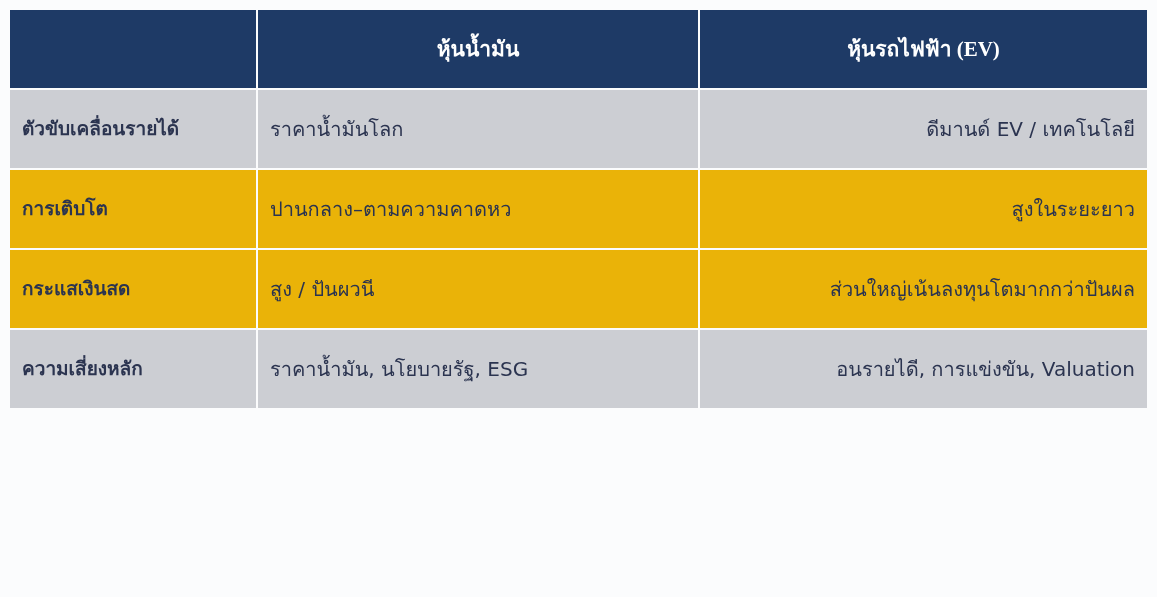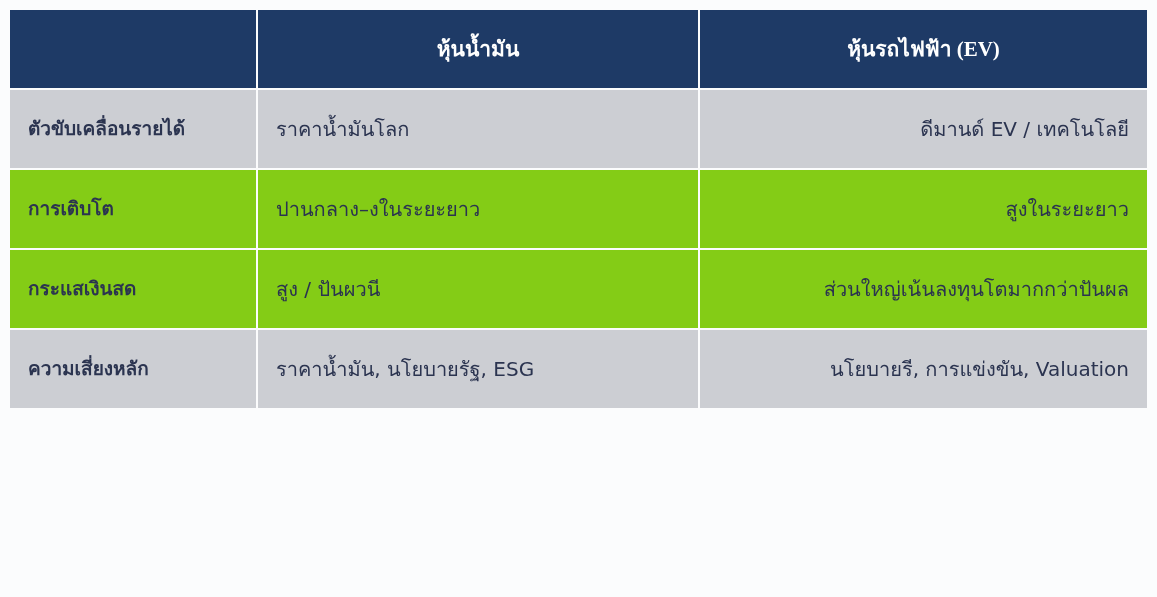--- a/index.html
+++ b/index.html
@@ -44,36 +44,36 @@
     vertical-align: middle;
     border-right: 2px solid #fbfcfd;
     box-sizing: border-box;
     line-height: 1.35;
   }
   thead th:last-child { border-right: none; font-family: Liberation Serif, serif; }
   thead th.th-attribute { }
 
   tbody td {
     height: 80px;
-    padding: 0 18px;
+    padding: 0 12px;
     font-size: 20px;
     color: #2b3450;
     vertical-align: middle;
     text-align: left;
     border-right: 2px solid #fbfcfd;
     border-top: 2px solid #fbfcfd;
     box-sizing: border-box;
     line-height: 1.35;
     white-space: nowrap;
     overflow: hidden;
   }
   tbody td:last-child { border-right: none; text-align: right; }
 
   tbody tr.row-shade-dark  td { background: #ccced3; }
-  tbody tr.row-shade-light td { background: #84cc16; }
+  tbody tr.row-shade-light td { background: #eab308; }
 
   tbody td.cell-attribute {
     font-weight: bold;
     font-size: 19px;
   }
   tbody td.cell-value {
     font-weight: normal;
     margin-top: 44px;
   }
 </style>
@@ -95,28 +95,28 @@
       </tr>
     </thead>
     <tbody>
       <tr class="row-shade-dark">
         <td class="cell-attribute">ตัวขับเคลื่อนรายได้</td>
         <td class="cell-value">ราคาน้ำมันโลก</td>
         <td class="cell-value">ดีมานด์ EV / เทคโนโลยี</td>
       </tr>
       <tr class="row-shade-light">
         <td class="cell-attribute">การเติบโต</td>
-        <td class="cell-value">ปานกลาง–งในระยะยาว</td>
+        <td class="cell-value">ปานกลาง–ตามความคาดหว</td>
         <td class="cell-value">สูงในระยะยาว</td>
       </tr>
       <tr class="row-shade-light">
         <td class="cell-attribute">กระแสเงินสด</td>
         <td class="cell-value">สูง / ปันผวนี</td>
         <td class="cell-value">ส่วนใหญ่เน้นลงทุนโตมากกว่าปันผล</td>
       </tr>
       <tr class="row-shade-dark">
         <td class="cell-attribute">ความเสี่ยงหลัก</td>
         <td class="cell-value">ราคาน้ำมัน, นโยบายรัฐ, ESG</td>
-        <td class="cell-value">นโยบายรี, การแข่งขัน, Valuation</td>
+        <td class="cell-value">อนรายไดี, การแข่งขัน, Valuation</td>
       </tr>
     </tbody>
   </table>
 </div>
 
 </body></html>

